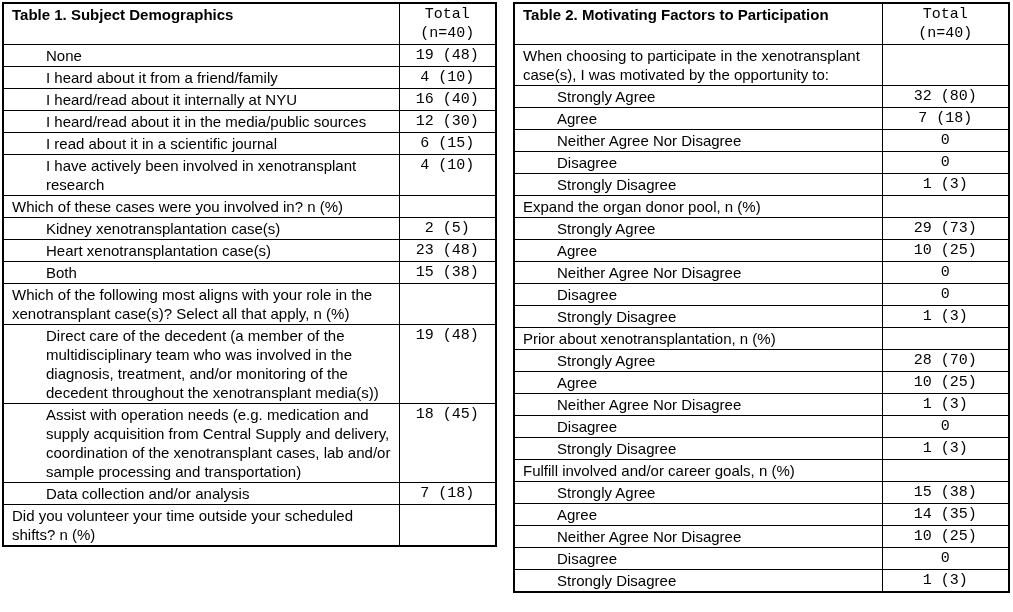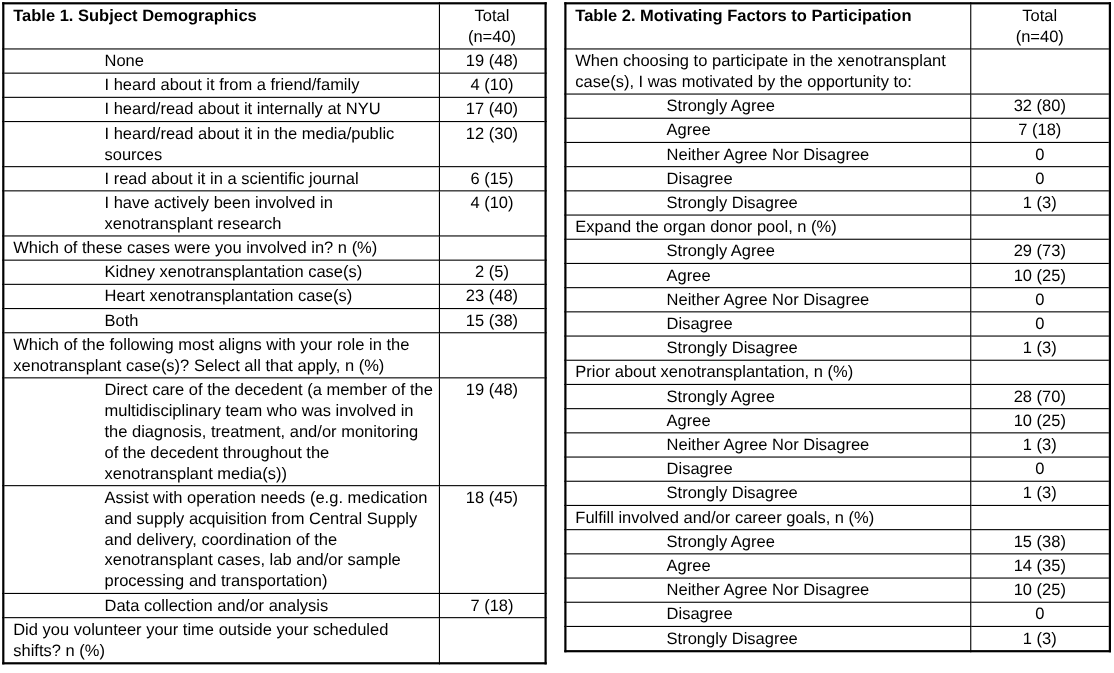--- a/index.html
+++ b/index.html
@@ -38,23 +38,24 @@
     text-align: left;
     overflow: hidden;
   }
   .data-table th.title {
     font-weight: bold;
   }
   .data-table th.total-h,
   .data-table td.value {
     text-align: center;
     padding: 1px 2px;
+    font-family: Liberation Mono, monospace;
   }
   .data-table td.indent {
-    padding-left: 91px;
+    padding-left: 42px;
   }
 </style>
 </head>
 <body>
 
 <div class="page">
 
   <table id="table-1" class="data-table">
     <colgroup>
         <col class="c-label">
@@ -73,21 +74,21 @@
         <tr>
           <td class="label indent">None</td>
           <td class="value">19 (48)</td>
         </tr>
         <tr>
           <td class="label indent">I heard about it from a friend/family</td>
           <td class="value">4 (10)</td>
         </tr>
         <tr>
           <td class="label indent">I heard/read about it internally at NYU</td>
-          <td class="value">17 (40)</td>
+          <td class="value">16 (40)</td>
         </tr>
         <tr>
           <td class="label indent">I heard/read about it in the media/public sources</td>
           <td class="value">12 (30)</td>
         </tr>
         <tr>
           <td class="label indent">I read about it in a scientific journal</td>
           <td class="value">6 (15)</td>
         </tr>
         <tr>

